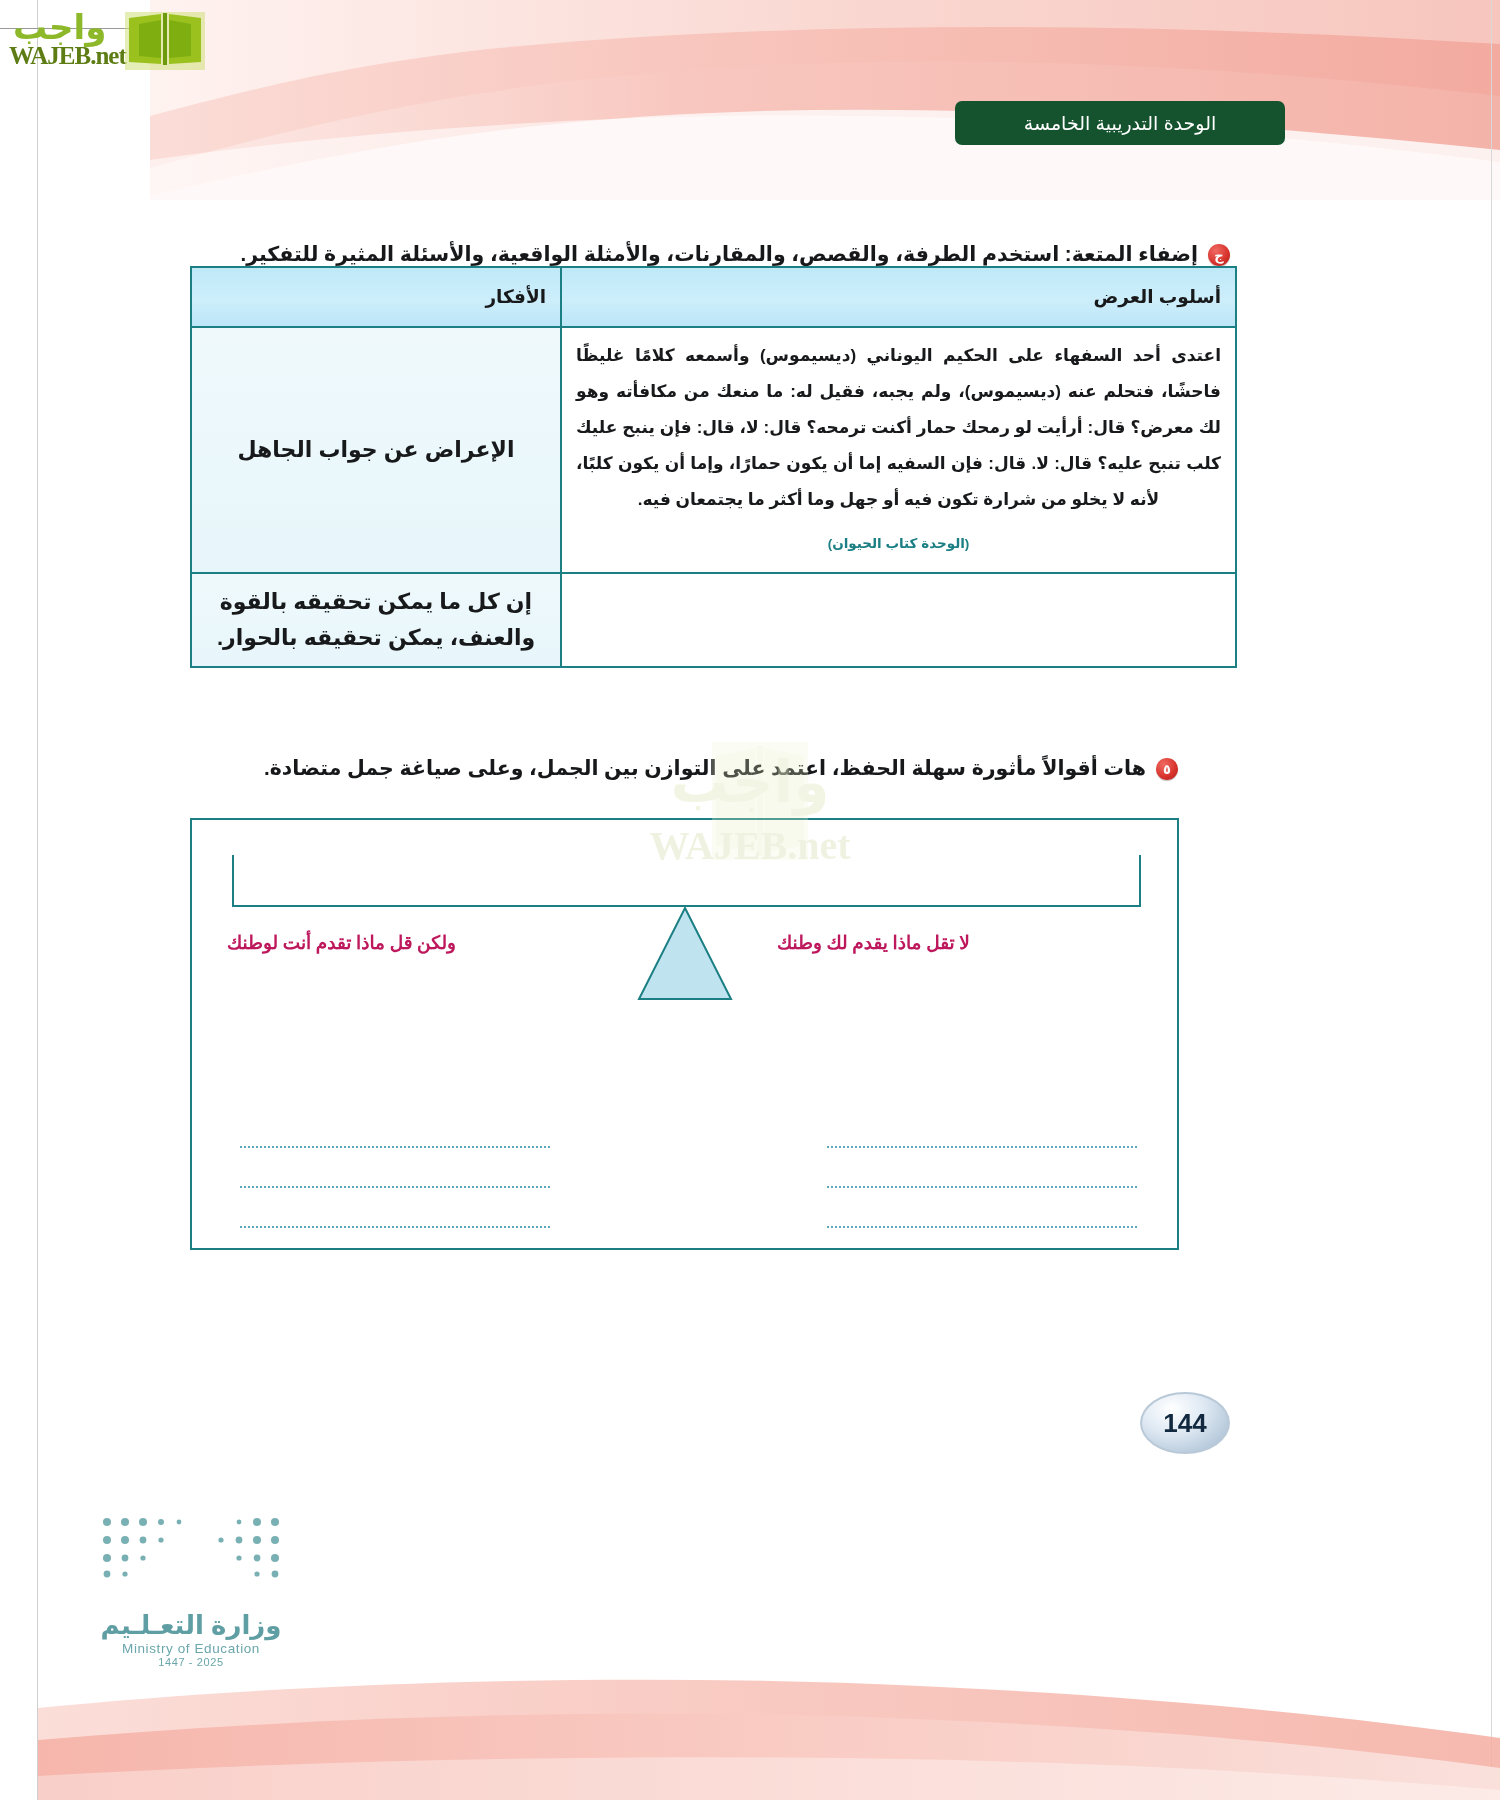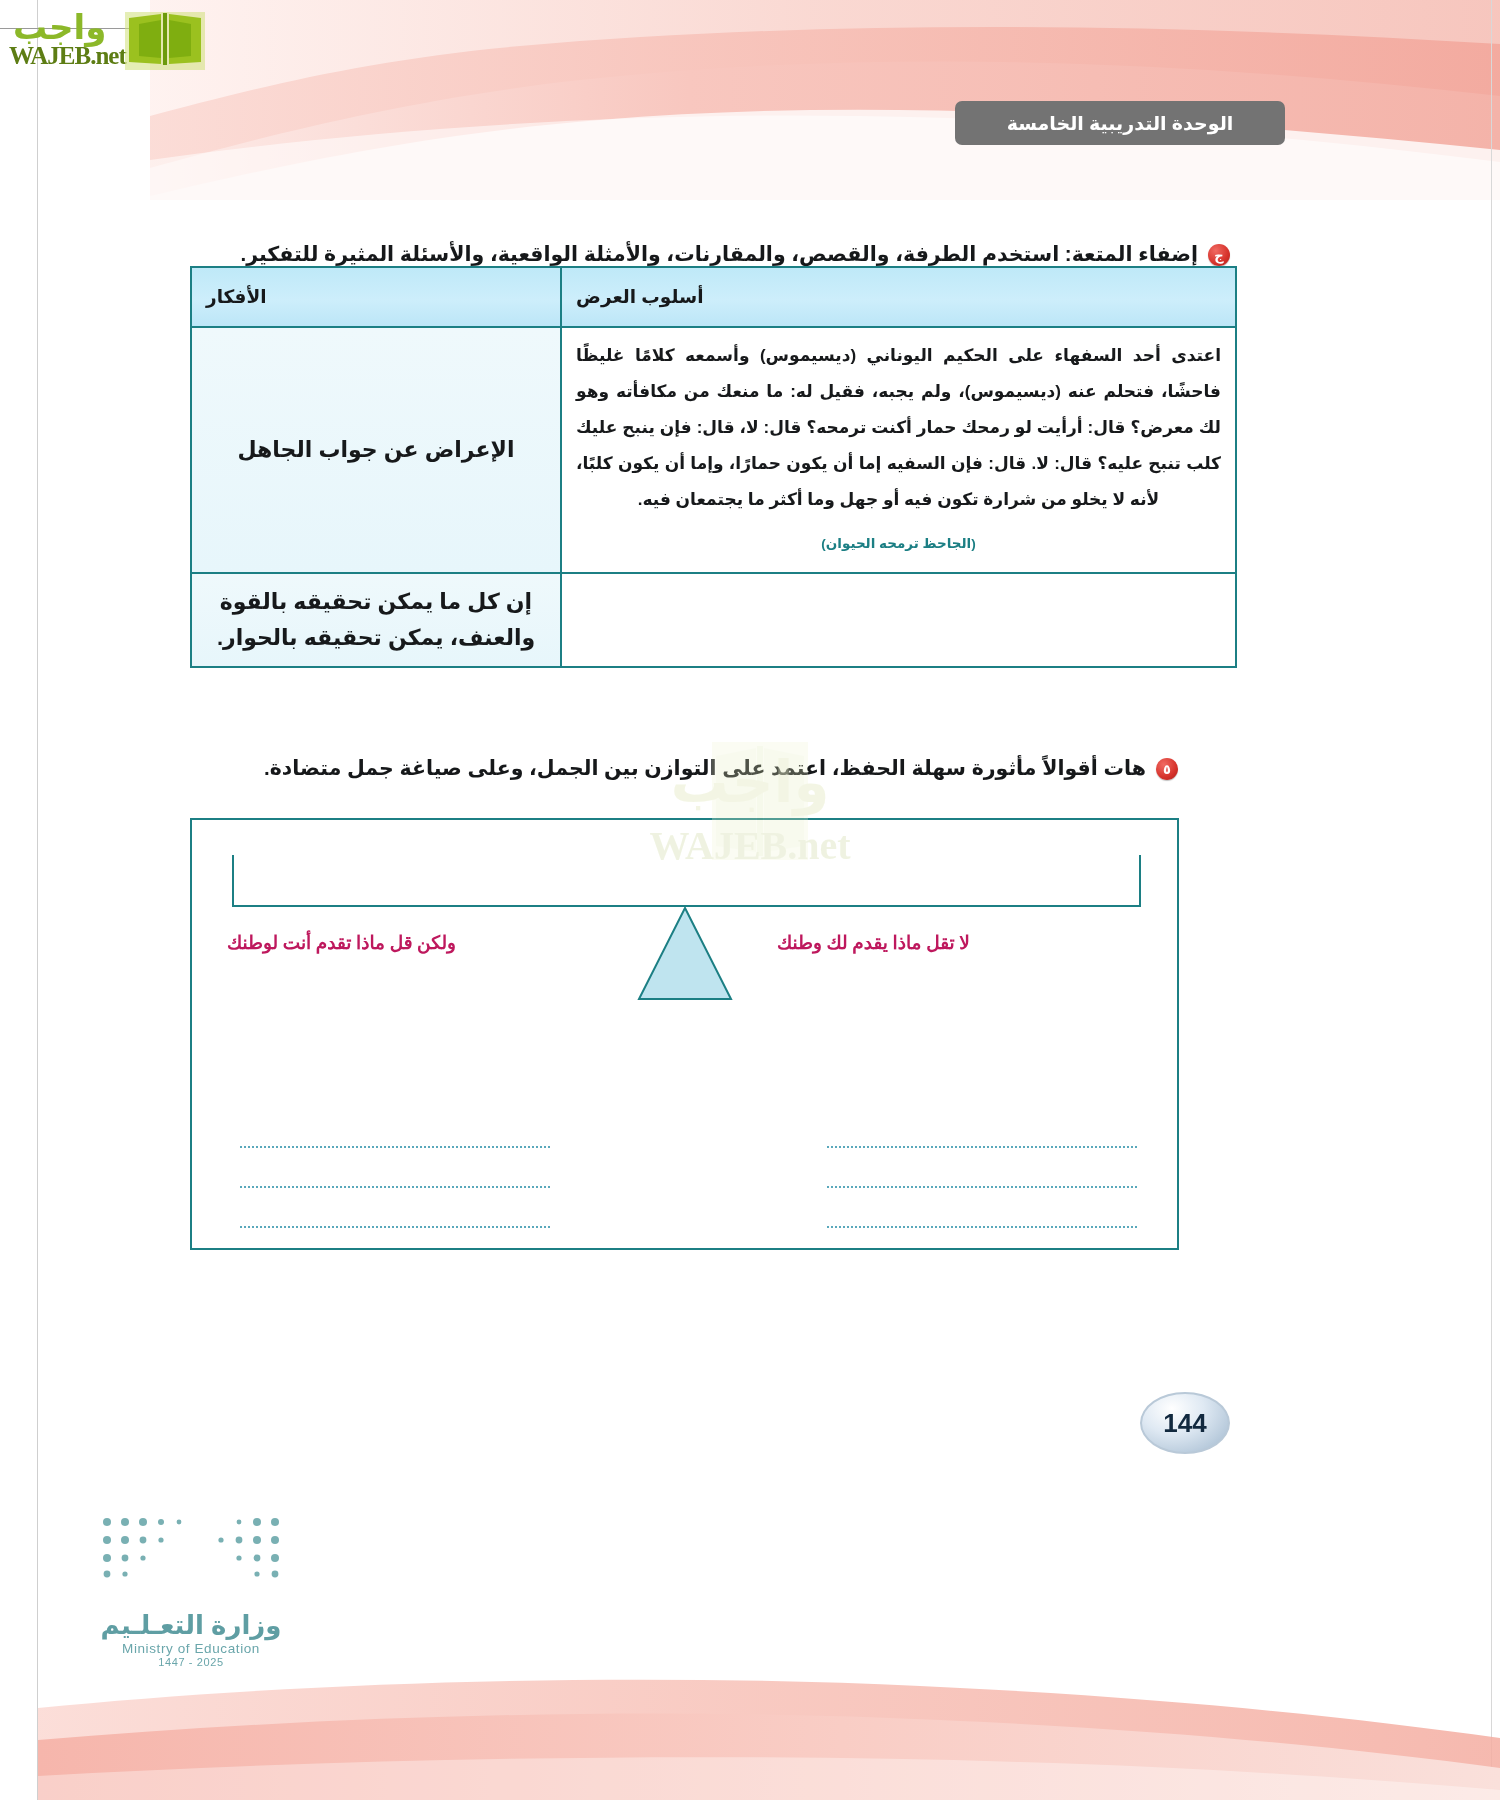--- a/index.html
+++ b/index.html
@@ -85,25 +85,25 @@
     left: 118px; top: 4px;
   }
 
   
   .unit-badge {
     position: absolute;
     top: 101px;
     left: 955px;
     width: 330px;
     height: 44px;
-    background: #737373;
+    background: #14532d;
     border-radius: 7px;
     color: #ffffff;
     font-size: 19px;
-    font-weight: bold;
+    font-weight: normal;
     display: flex;
     align-items: center;
     justify-content: center;
     letter-spacing: 0px;
     z-index: 7;
   }
 
   
   .content {
     position: absolute;
@@ -158,21 +158,21 @@
     border: 2px solid #1c7f84;
     vertical-align: middle;
     padding: 10px 14px;
   }
   .ideas-table thead th {
     background: linear-gradient(180deg, #bfe9f8 0%, #cdeefb 55%, #bce6f7 100%);
     font-size: 18.5px;
     font-weight: bold;
     color: #17191b;
     height: 38px;
-    text-align: left;
+    text-align: right;
   }
   .col-ideas { width: 340px; }
   .col-style { width: 645px; }
 
   .ideas-table tbody td {
     background: linear-gradient(180deg, #eff9fc 0%, #e7f6fb 100%);
   }
   .cell-idea {
     font-size: 22px;
     font-weight: bold;
@@ -394,21 +394,21 @@
       <thead>
         <tr>
           <th class="col-style">أسلوب العرض</th>
           <th class="col-ideas">الأفكار</th>
         </tr>
       </thead>
       <tbody>
         <tr>
           <td class="cell-story">
             <p>اعتدى أحد السفهاء على الحكيم اليوناني (ديسيموس) وأسمعه كلامًا غليظًا فاحشًا، فتحلم عنه (ديسيموس)، ولم يجبه، فقيل له: ما منعك من مكافأته وهو لك معرض؟ قال: أرأيت لو رمحك حمار أكنت ترمحه؟ قال: لا، قال: فإن ينبح عليك كلب تنبح عليه؟ قال: لا. قال: فإن السفيه إما أن يكون حمارًا، وإما أن يكون كلبًا، لأنه لا يخلو من شرارة تكون فيه أو جهل وما أكثر ما يجتمعان فيه.</p>
-            <div class="story-src">(الجاحظ ترمحه الحيوان)</div>
+            <div class="story-src">(الوحدة كتاب الحيوان)</div>
           </td>
           <td class="cell-idea">الإعراض عن جواب الجاهل</td>
         </tr>
         <tr>
           <td class="cell-story cell-empty"></td>
           <td class="cell-idea">إن كل ما يمكن تحقيقه بالقوة والعنف، يمكن تحقيقه بالحوار.</td>
         </tr>
       </tbody>
     </table>
 

